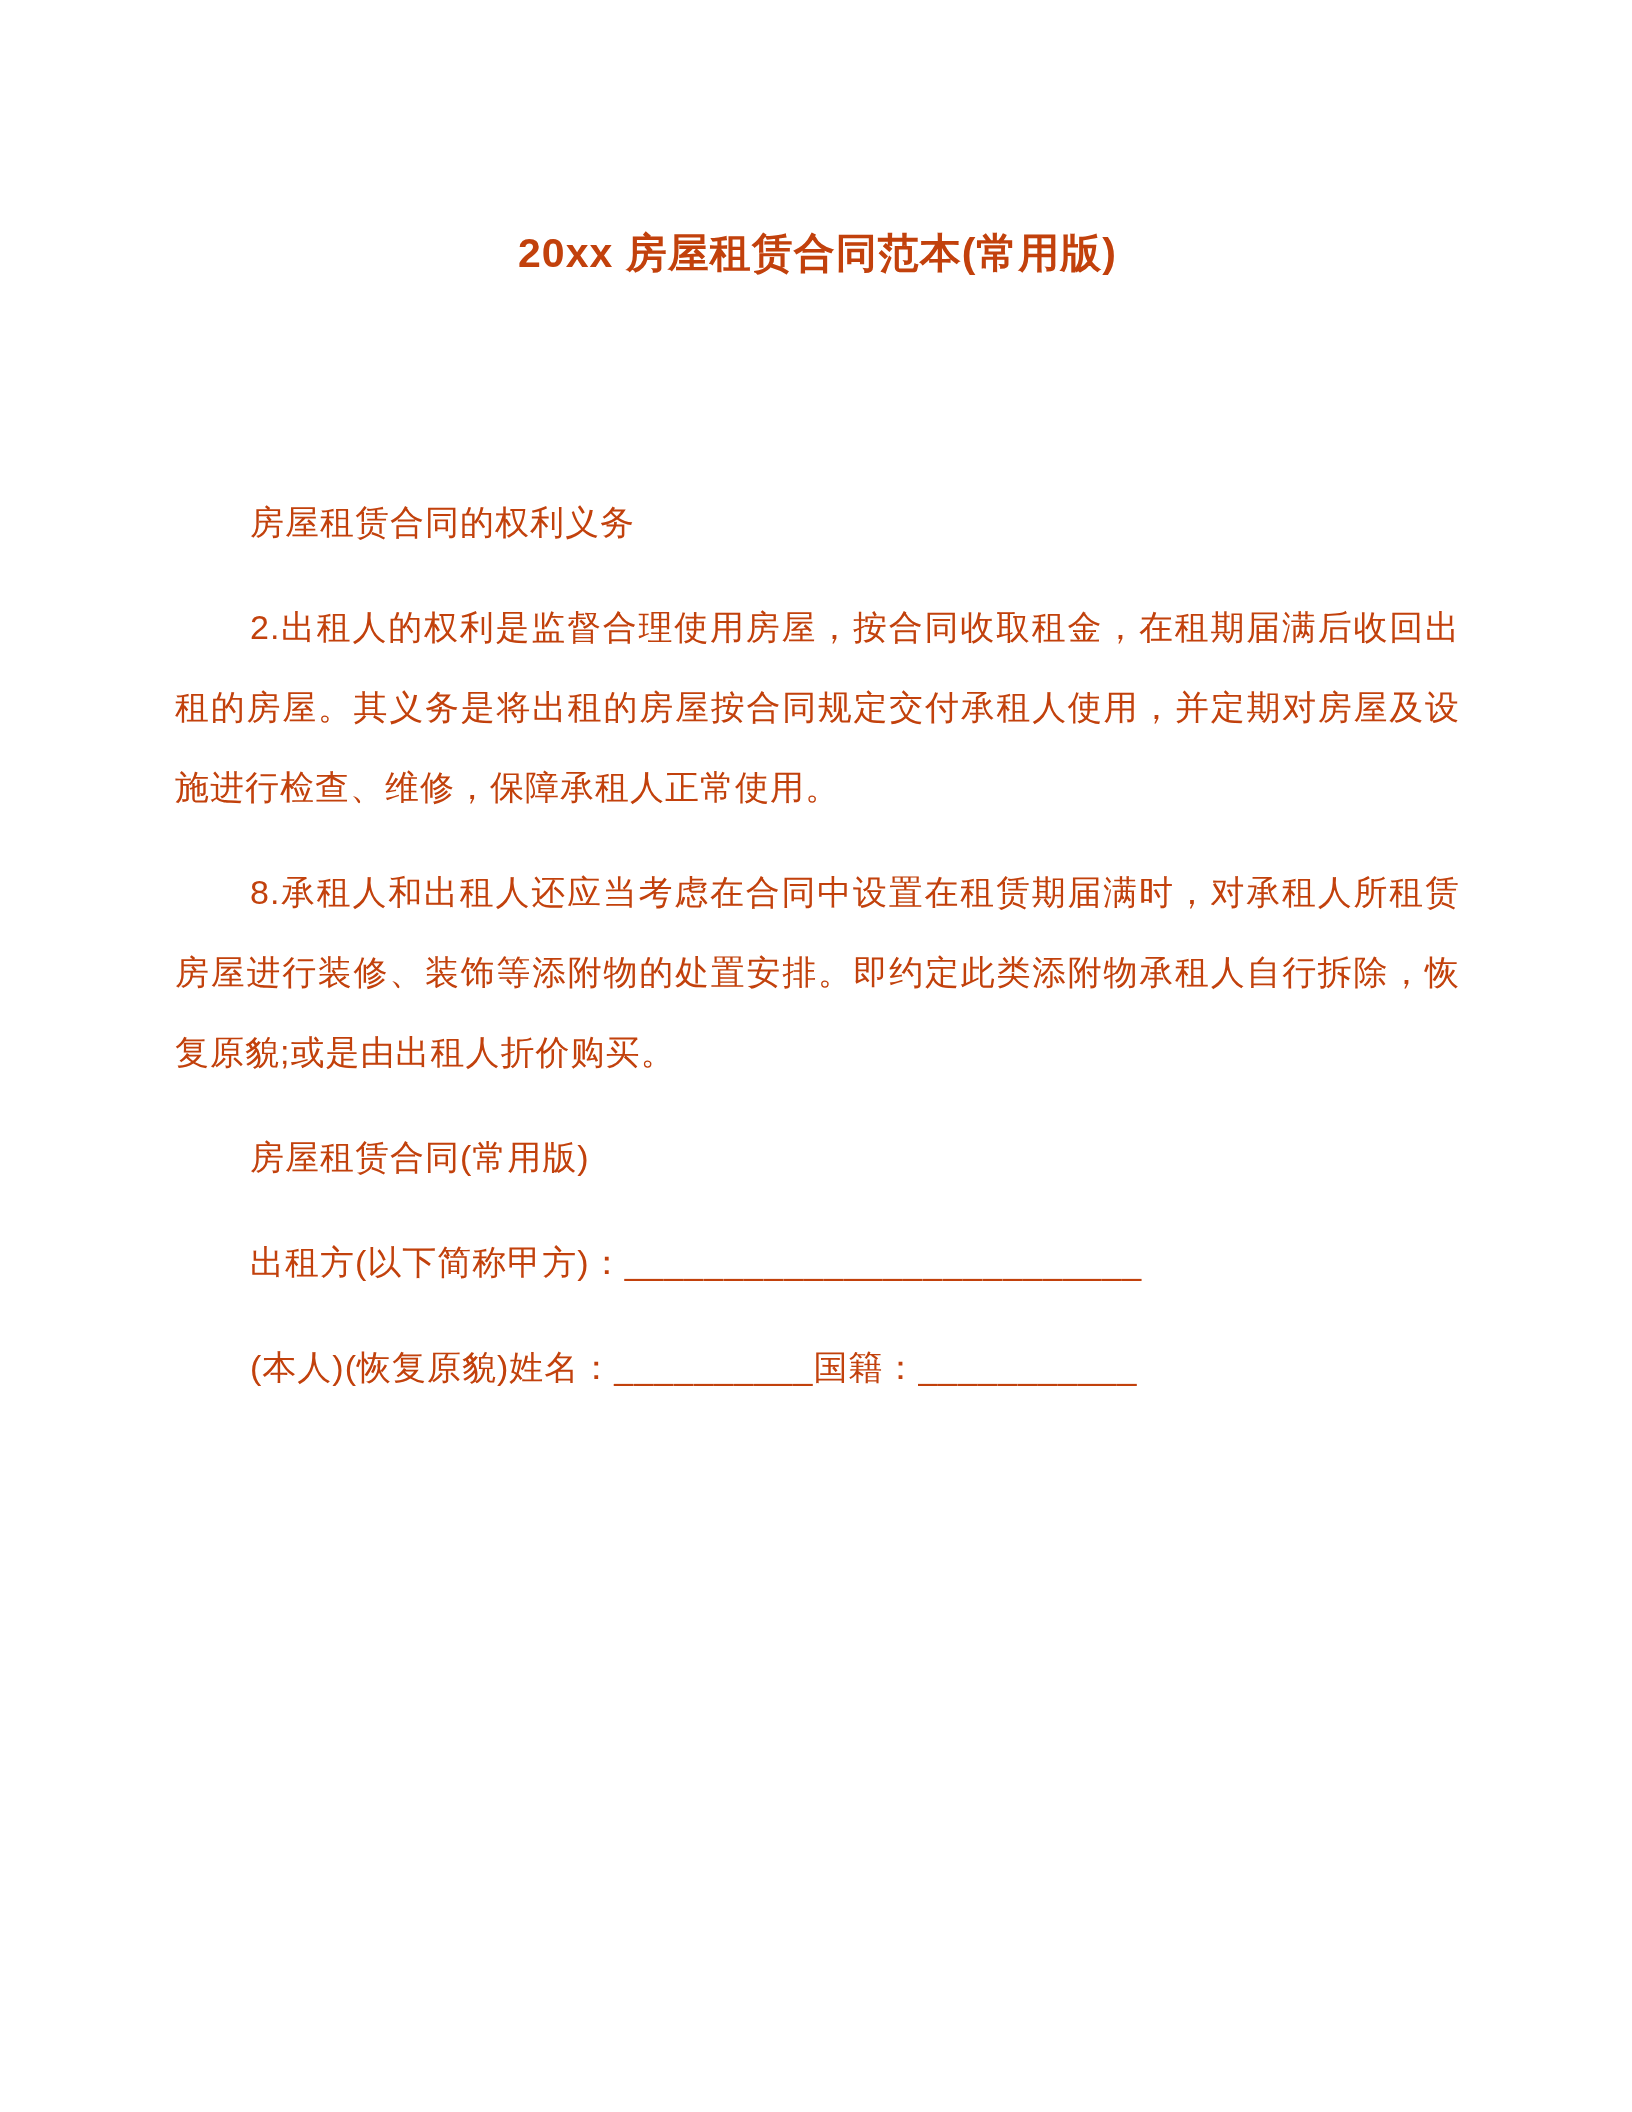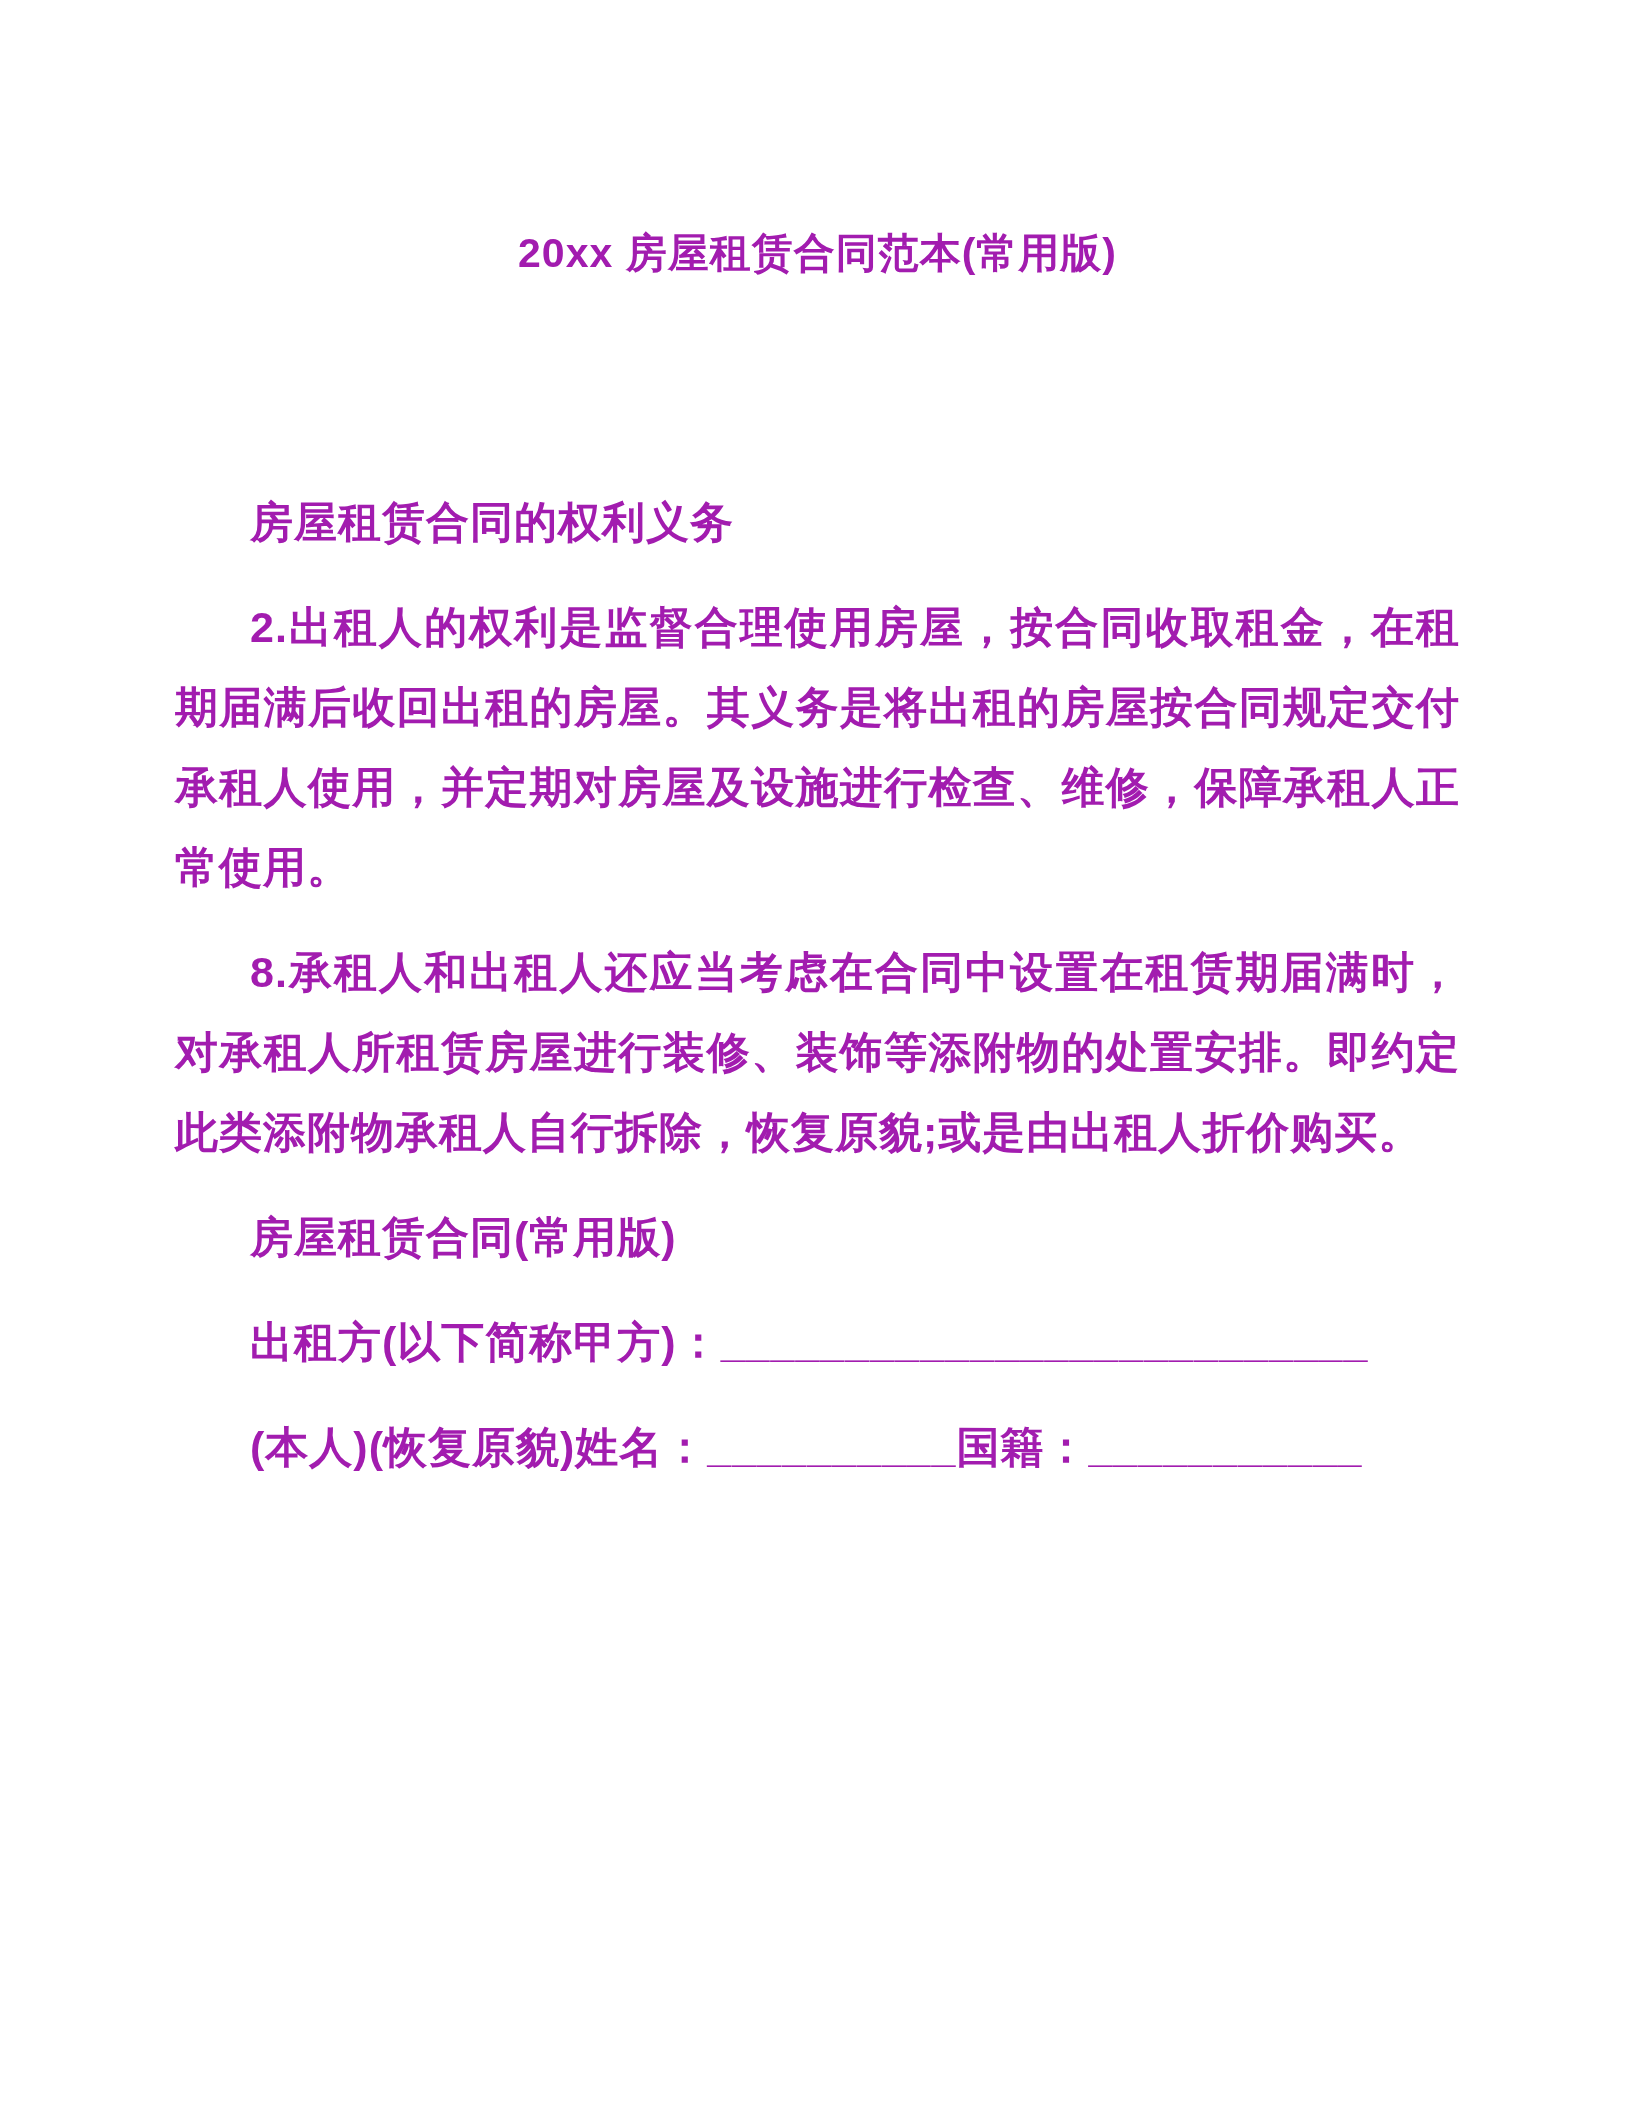--- a/index.html
+++ b/index.html
@@ -5,43 +5,43 @@
   html, body {
     margin: 0;
     padding: 0;
     background: #ffffff;
   }
   .page {
     position: relative;
     width: 1632px;
     height: 2112px;
     background: #ffffff;
-    color: #a21caf;
+    color: #c2410c;
     font-family: "Liberation Sans", sans-serif;
     box-sizing: border-box;
     overflow: hidden;
   }
   .doc-title {
     margin: 222px 172px 0 175px;
     padding: 0;
     text-align: center;
     font-size: 41px;
     line-height: 62px;
     font-weight: bold;
     letter-spacing: 1px;
   }
   .doc-body {
     margin: 198px 172px 0 175px;
   }
   .para {
     margin: 0 0 25px 0;
     padding: 0;
-    font-size: 43px;
+    font-size: 34px;
     line-height: 80px;
-    font-weight: bold;
+    font-weight: normal;
     letter-spacing: 1px;
     text-align: justify;
     text-indent: 75px;
   }
   .para.heading,
   .para.form-line {
     text-align: left;
   }
 </style>
 </head>

